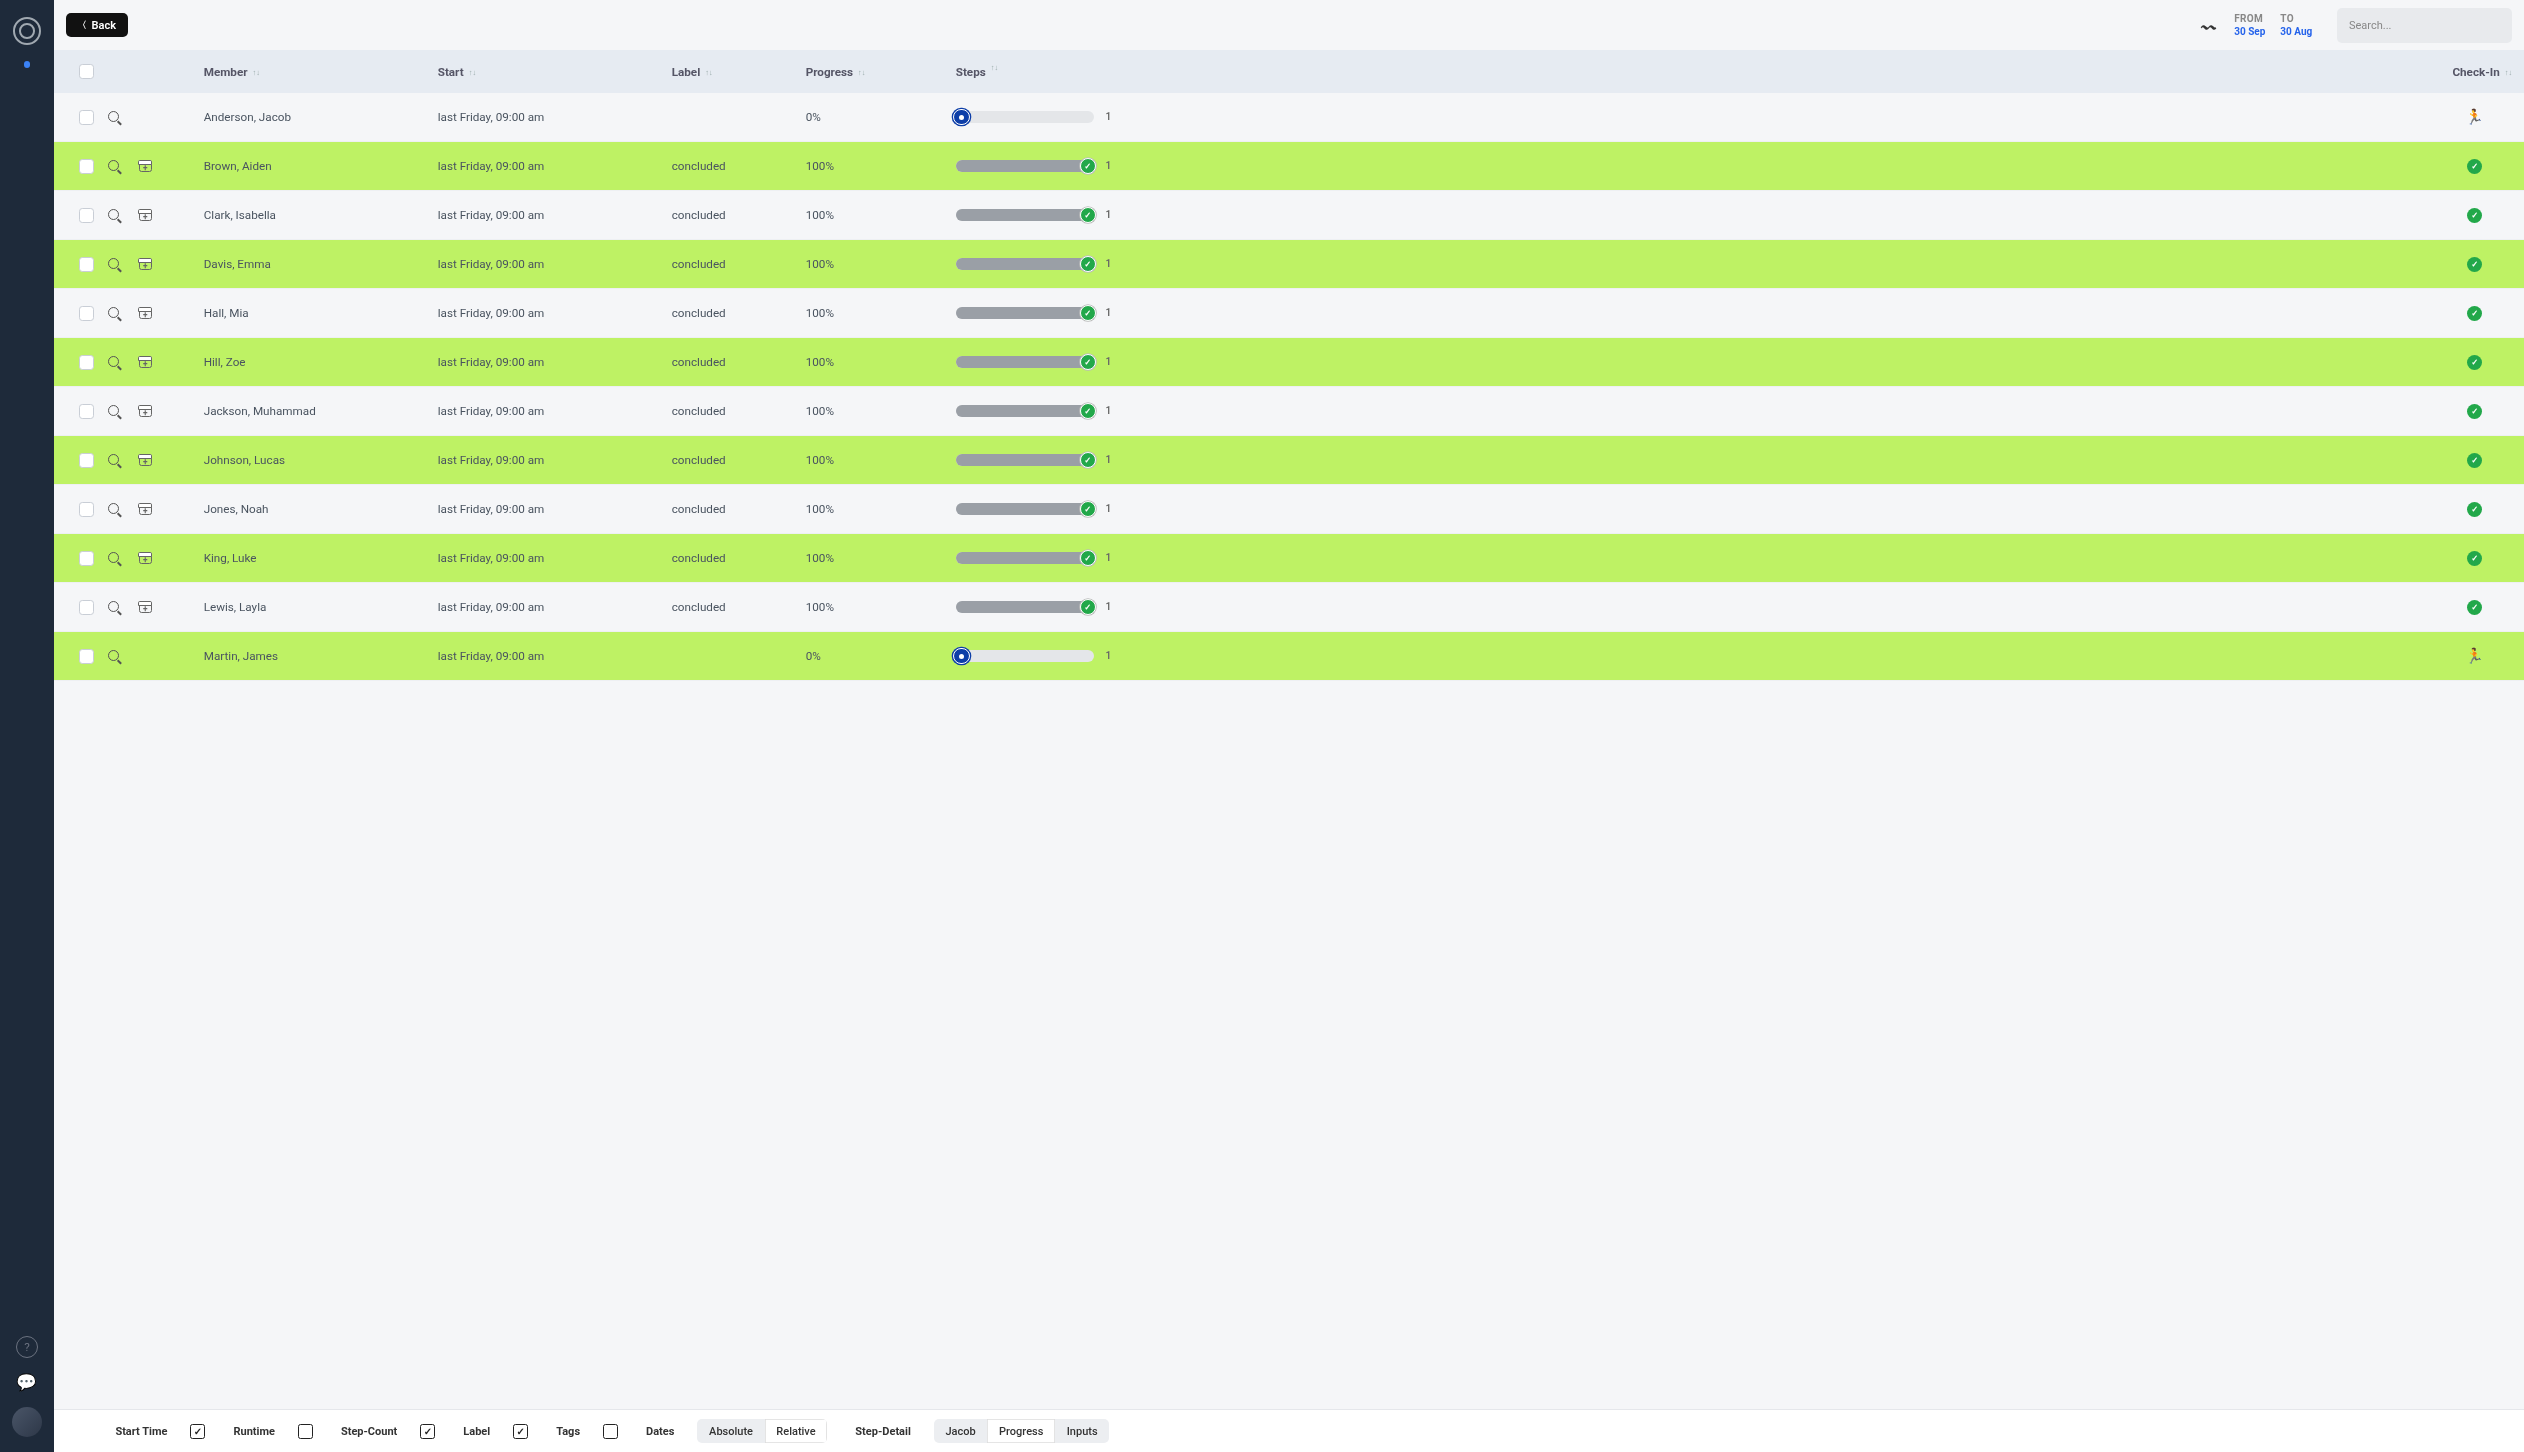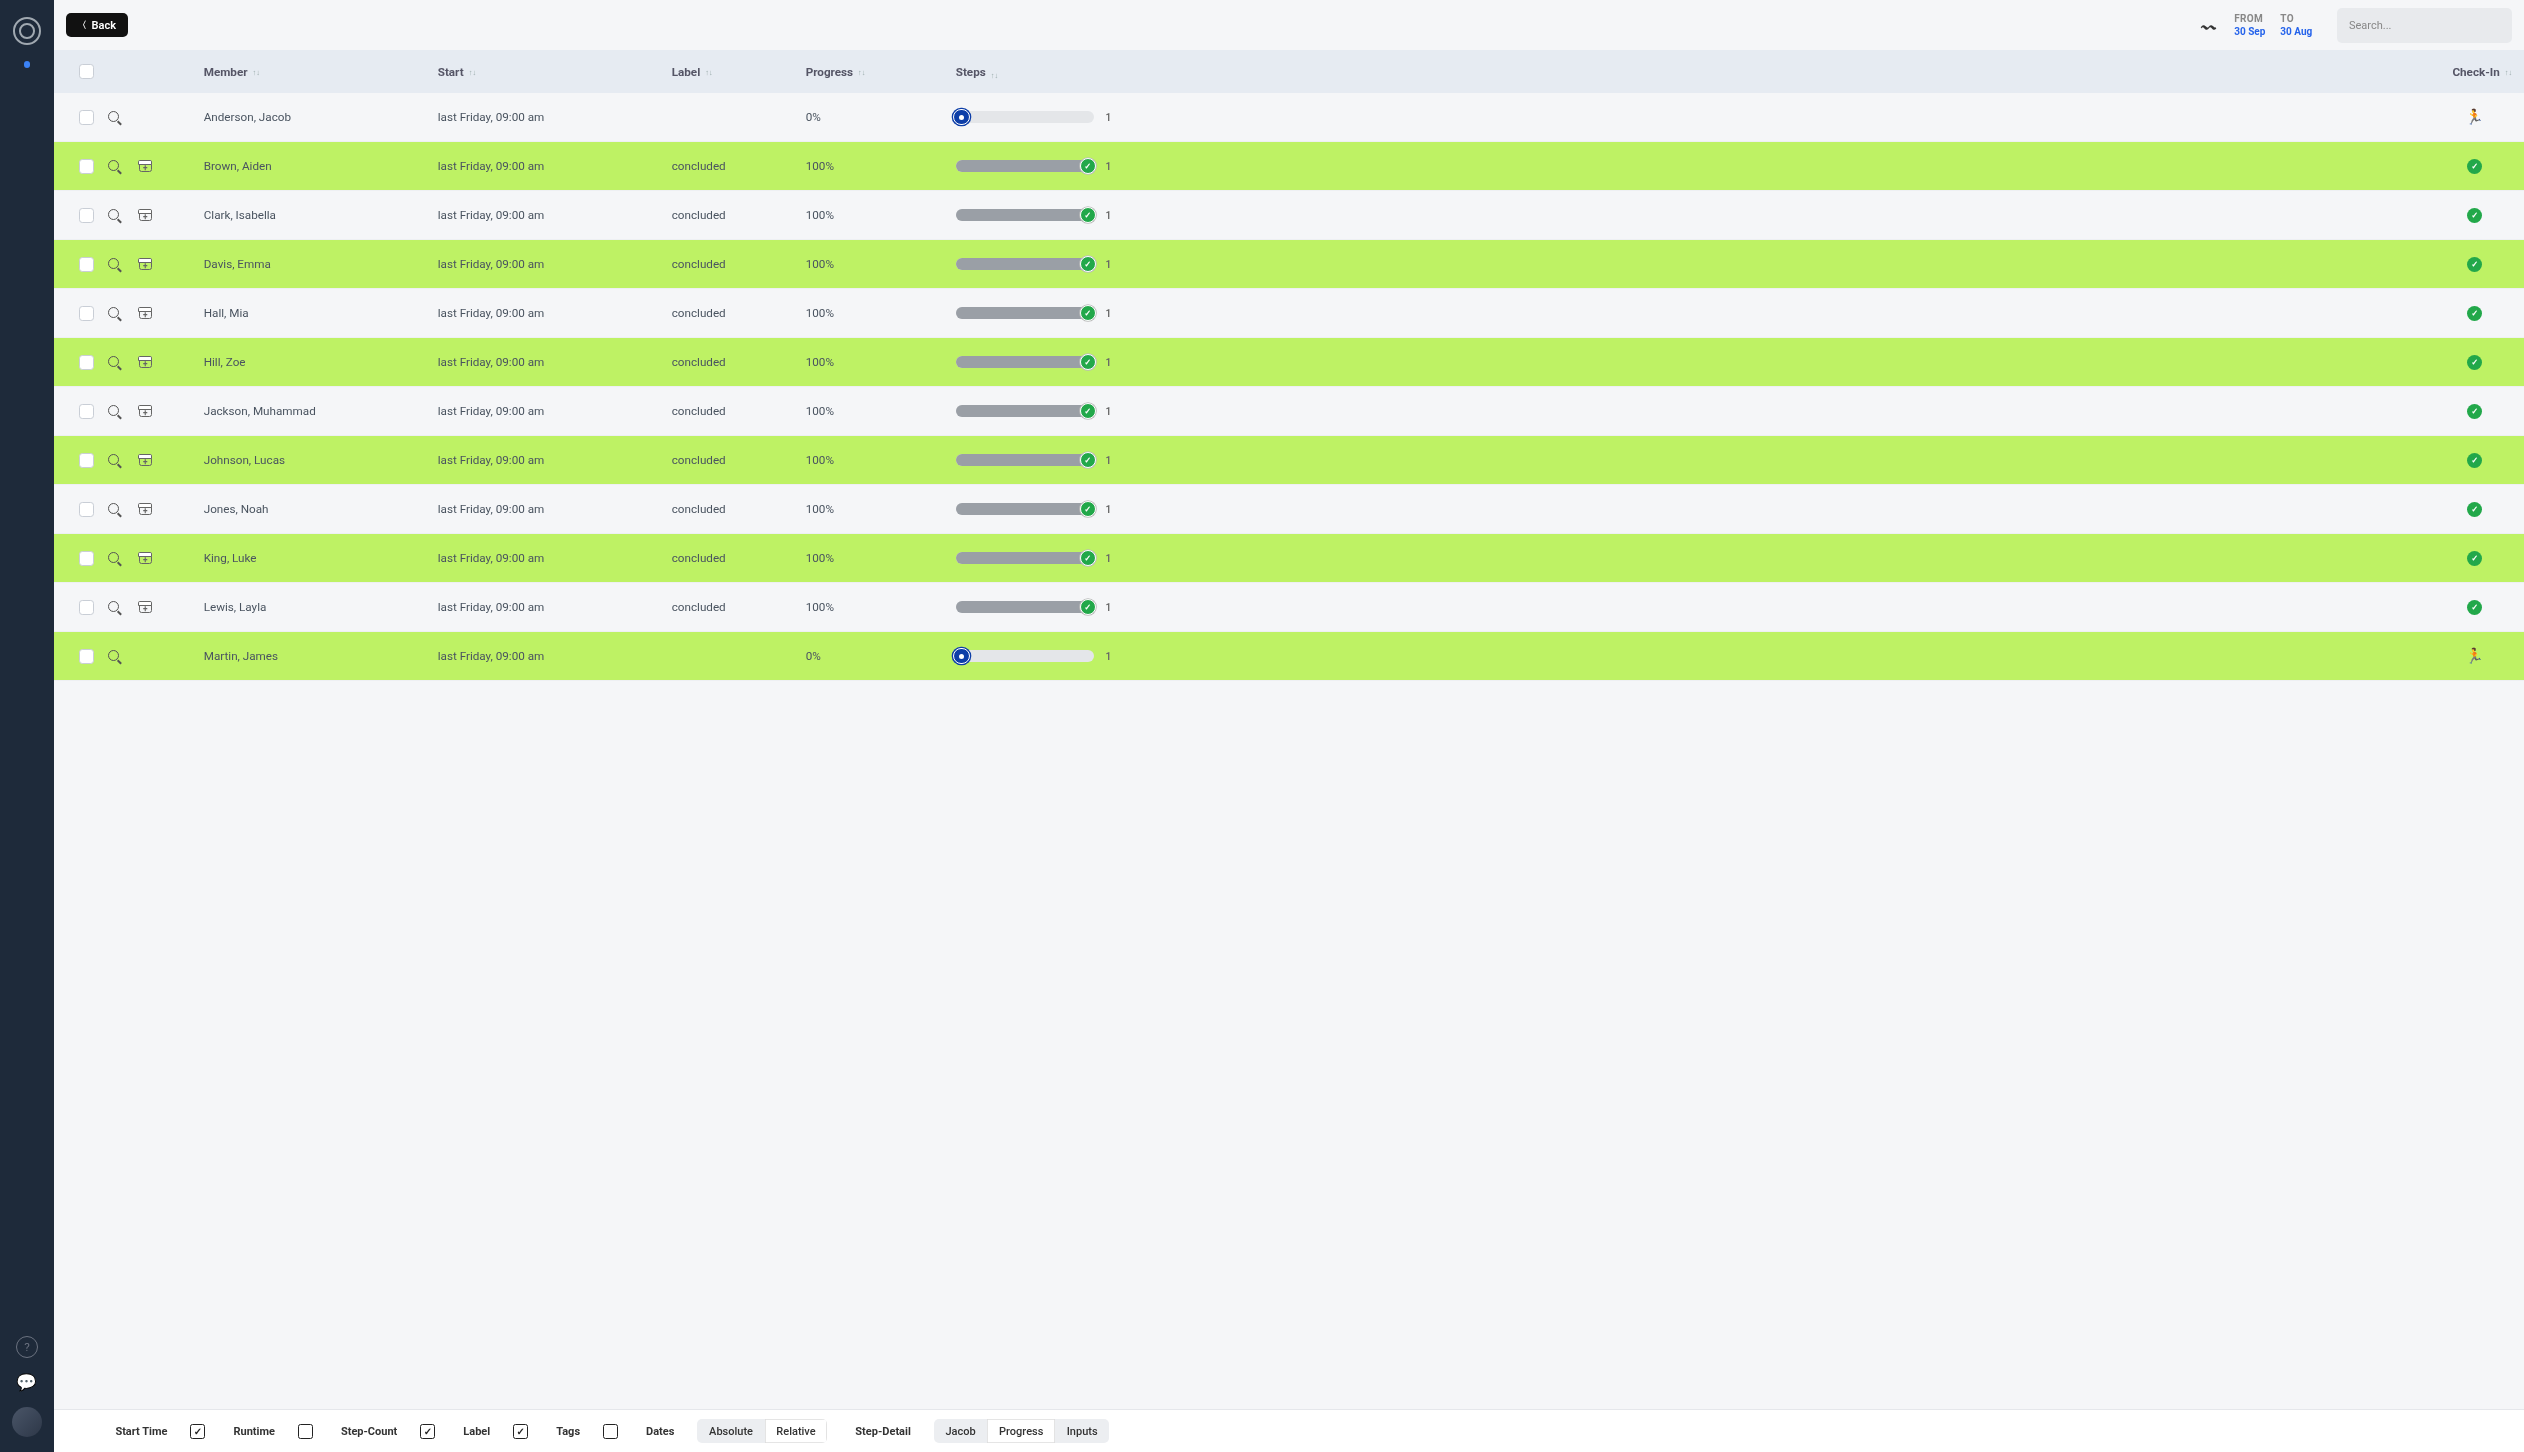--- a/index.html
+++ b/index.html
@@ -25,21 +25,21 @@
 .search { width:175px; height:35px; background:#e8eaed; border:none; border-radius:5px; padding:0 11.7px; font-size:11px; color:#555; }
 .search::placeholder { color:#888; }
 .table-wrap { flex:1; overflow:auto; }
 .thead { display:flex; background:#e6ebf2; height:43px; align-items:center; padding:0 11.7px; font-size:11.7px; color:#556; font-weight:700; position:sticky; top:0; z-index:2; }
 .col-check { width:42px; display:flex; justify-content:center; }
 .col-act { width:96px; }
 .col-member { width:234px; }
 .col-start { width:234px; }
 .col-label { width:134px; }
 .col-progress { width:150px; }
-.col-steps { flex:1; display:flex; align-items:flex-end; }
+.col-steps { flex:1; display:flex; align-items:flex-start; }
 .col-checkin { width:75px; text-align:right; }
 .sort { display:inline-flex; flex-direction:column; margin-left:5px; font-size:7.5px; line-height:5.8px; color:#9aa; vertical-align:middle; }
 .cbox { width:15px; height:15px; border:1.7px solid #c9ced6; border-radius:3.3px; background:#fff; cursor:pointer; }
 .row { display:flex; align-items:center; height:49px; padding:0 11.7px; font-size:11.7px; color:#4a5460; border-bottom:0.8px solid #eef0f3; }
 .row.alt { background:#bef264; }
 .row .icons { display:flex; gap:18.4px; align-items:center; color:#666; }
 .mag { width:12.5px; height:12.5px; position:relative; }
 .mag::before { content:""; position:absolute; width:9.2px; height:9.2px; border:1.7px solid #555; border-radius:50%; }
 .mag::after { content:""; position:absolute; width:5px; height:1.7px; background:#555; transform:rotate(45deg); bottom:-0.8px; right:-1.7px; }
 .arch { width:13.4px; height:11.7px; border:1.3px solid #666; border-radius:2.5px; position:relative; }

